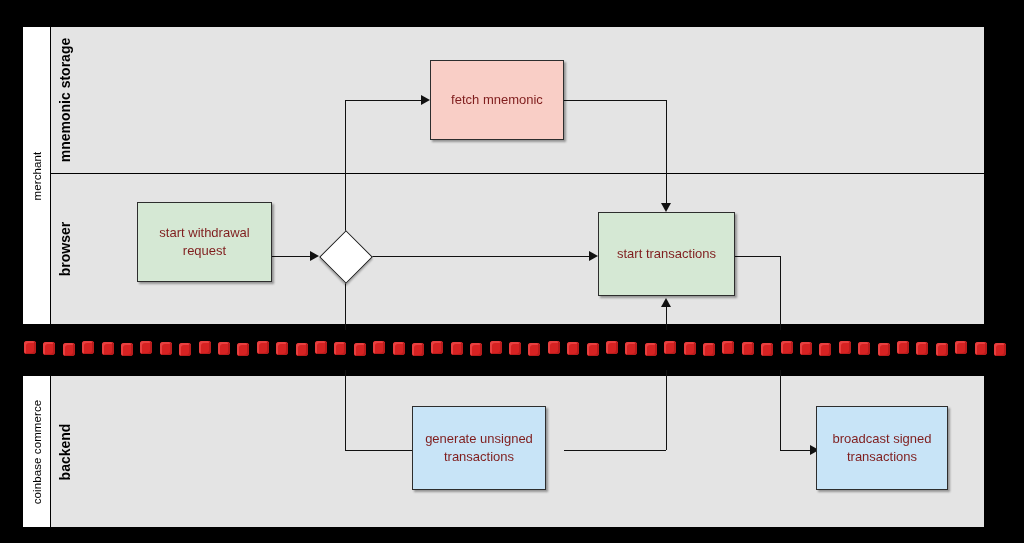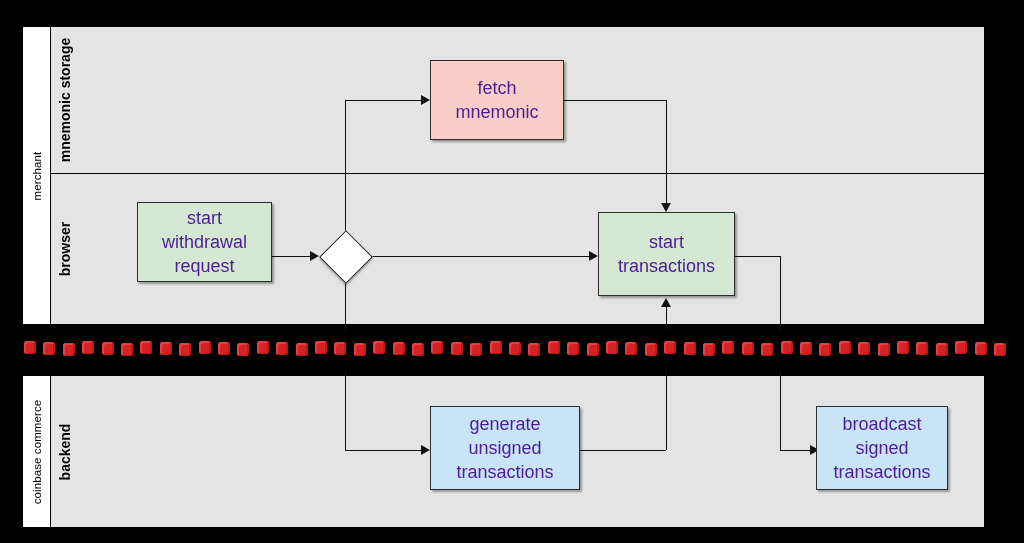--- a/index.html
+++ b/index.html
@@ -77,23 +77,23 @@
 
   
   .node {
     position: absolute;
     box-sizing: border-box;
     border: 1.4px solid #1a1a1a;
     display: flex;
     align-items: center;
     justify-content: center;
     text-align: center;
-    font-size: 18px;
+    font-size: 13px;
     line-height: 1.35;
-    color: #4c1d95;
+    color: #7f1d1d;
     padding: 2px 6px;
     box-shadow: 2px 2px 2px rgba(0,0,0,0.35);
   }
   .node.green { background: #d5e8d4; border-color: #2d2d2d; }
   .node.pink  { background: #f9cec6; border-color: #2d2d2d; }
   .node.blue  { background: #c8e4f7; border-color: #2d2d2d; }
 
   
   #gateway {
     position: absolute;
@@ -216,21 +216,21 @@
   <div class="arrow arrow-right" style="left:810px; top:445px;"></div>
 
   <div class="node green" id="node-start-withdrawal" style="left:137px; top:202px; width:135px; height:80px;">start withdrawal request</div>
 
   <div id="gateway" style="left:327px; top:238px;"></div>
 
   <div class="node pink" id="node-fetch-mnemonic" style="left:430px; top:60px; width:134px; height:80px;">fetch mnemonic</div>
 
   <div class="node green" id="node-sign-transactions" style="left:598px; top:212px; width:137px; height:84px;">start transactions</div>
 
-  <div class="node blue" id="node-generate-unsigned" style="left:430px; top:406px; width:150px; height:84px;">generate unsigned transactions</div>
+  <div class="node blue" id="node-generate-unsigned" style="left:412px; top:406px; width:134px; height:84px;">generate unsigned transactions</div>
 
   <div class="node blue" id="node-broadcast-signed" style="left:816px; top:406px; width:132px; height:84px;">broadcast signed transactions</div>
 
   <div id="redaction-band">
       <span class="band-dot" style="left: 24px; background: rgb(214, 34, 34); top: 11px;"></span>
       <span class="band-dot" style="left: 43.4px; background: rgb(214, 34, 34); top: 12px;"></span>
       <span class="band-dot" style="left: 62.8px; background: rgb(214, 34, 34); top: 13px;"></span>
       <span class="band-dot" style="left: 82.2px; background: rgb(214, 34, 34); top: 11px;"></span>
       <span class="band-dot" style="left: 101.6px; background: rgb(214, 34, 34); top: 12px;"></span>
       <span class="band-dot" style="left: 121px; background: rgb(214, 34, 34); top: 13px;"></span>

